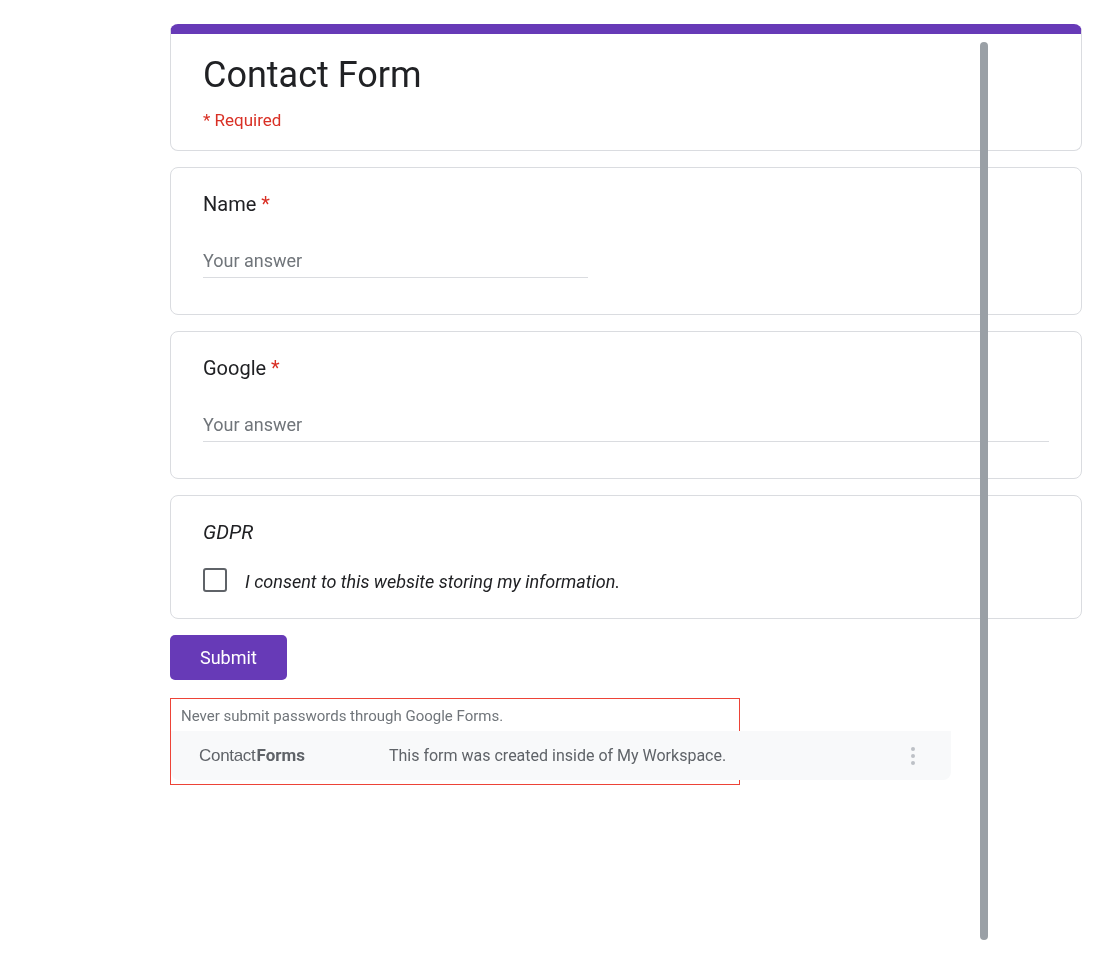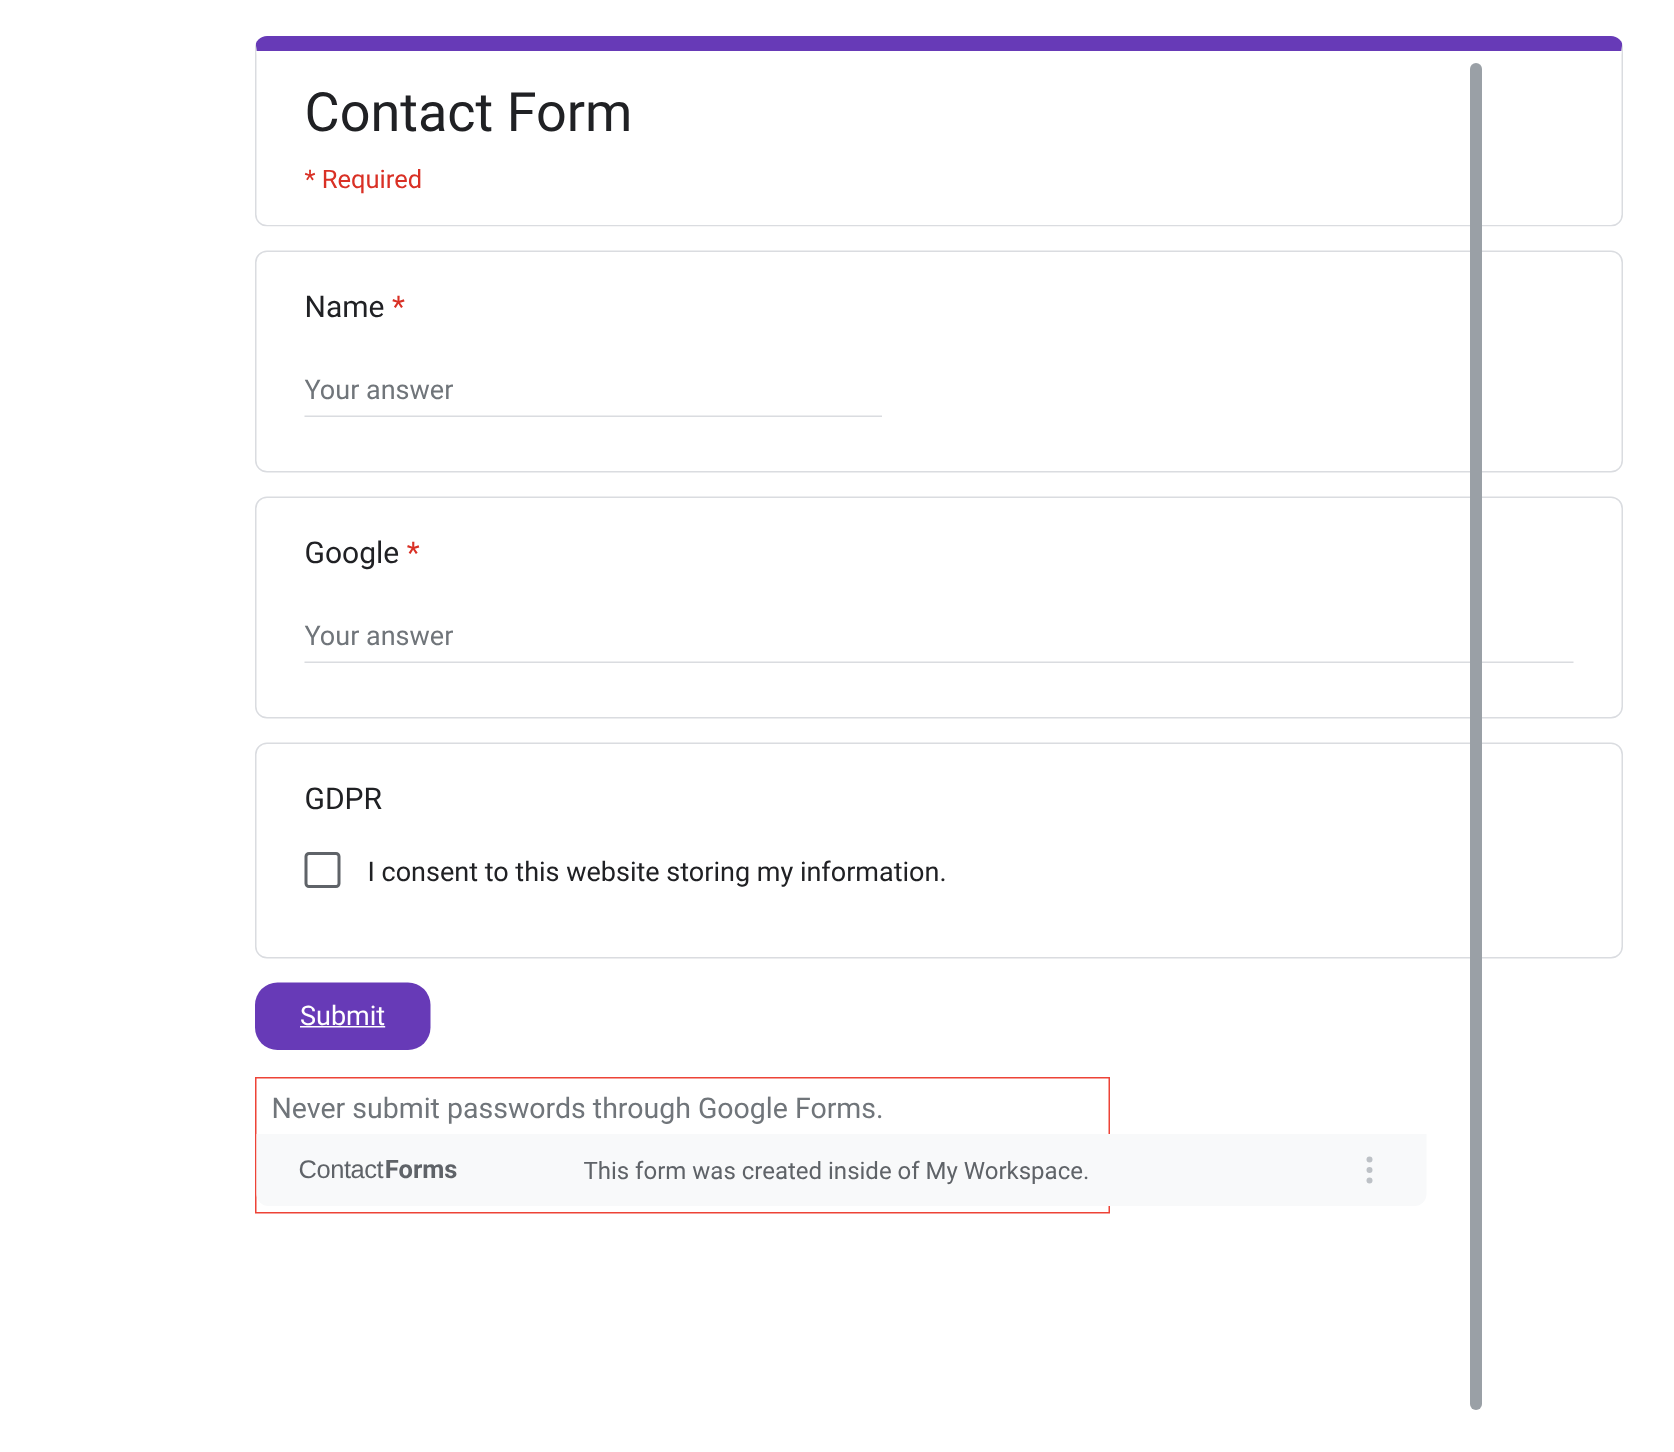--- a/index.html
+++ b/index.html
@@ -98,35 +98,34 @@
       cursor: pointer;
     }
     .checkbox-label {
       font-size: 18px;
       color: #202124;
     }
     .submit-btn {
       background: #673ab7;
       color: #fff;
       border: none;
-      border-radius: 15px;
+      border-radius: 5px;
       font-size: 18px;
       padding: 12px 30px;
       cursor: pointer;
       font-family: inherit;
       margin-bottom: 18px;
-      text-decoration: underline;
     }
     .footer-box {
       border: 1px solid #ed4337;
       padding: 8px 10px 4px 10px;
       width: 570px;
     }
     .warning-text {
-      font-size: 19px;
+      font-size: 15px;
       color: #70757a;
       margin-bottom: 6px;
     }
     .footer-bar {
       width: 780px;
       background: #f8f9fa;
       position: relative;
       margin-left: -10px;
       padding: 14px 28px 14px 28px;
       display: flex;
@@ -171,21 +170,22 @@
       border-radius: 50%;
       background: #bdc1c6;
     }
     .footer-wrap {
       position: relative;
     }
     .card.question-card {
       padding-bottom: 36px;
     }
     .card.gdpr-card {
-      padding-bottom: 46px;
+      padding-bottom: 26px;
+      font-style: italic;
     }
   </style>
 </head>
 <body>
 
 <div class="scrollbar"></div>
 
 <div class="container">
 
   <div class="card header-card">

